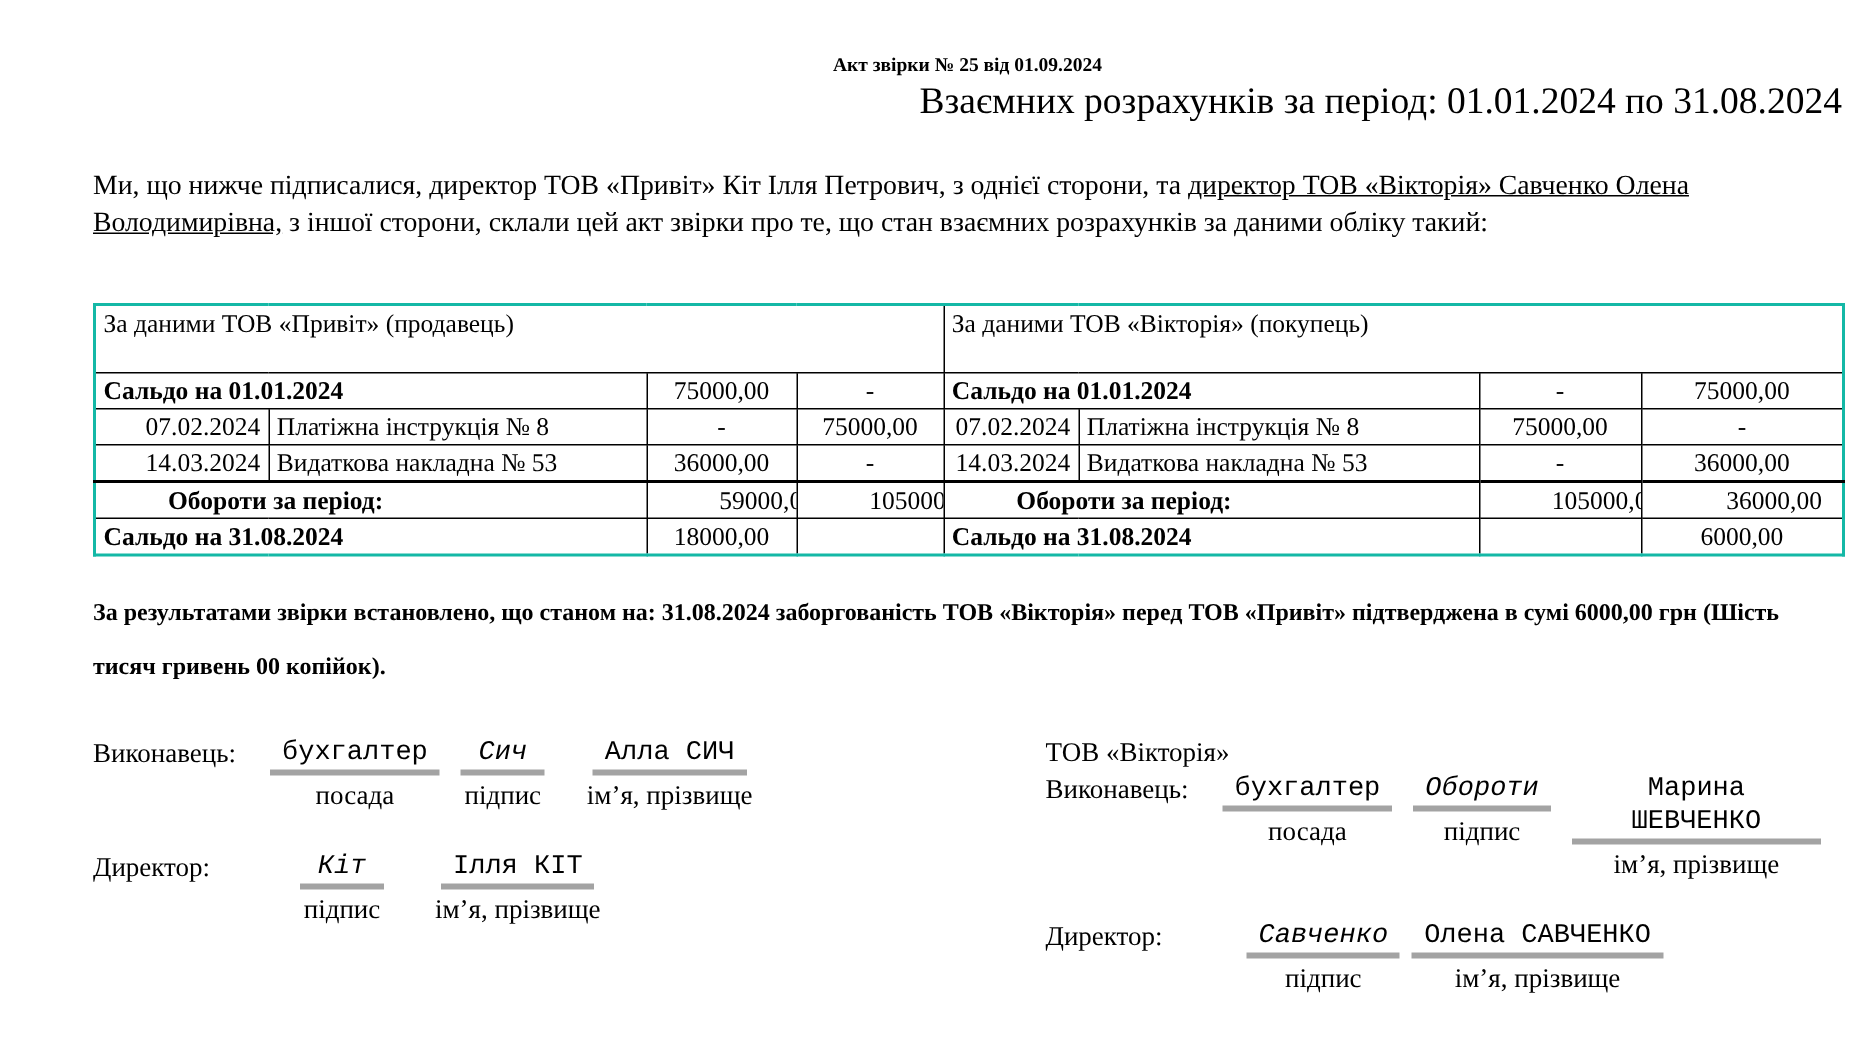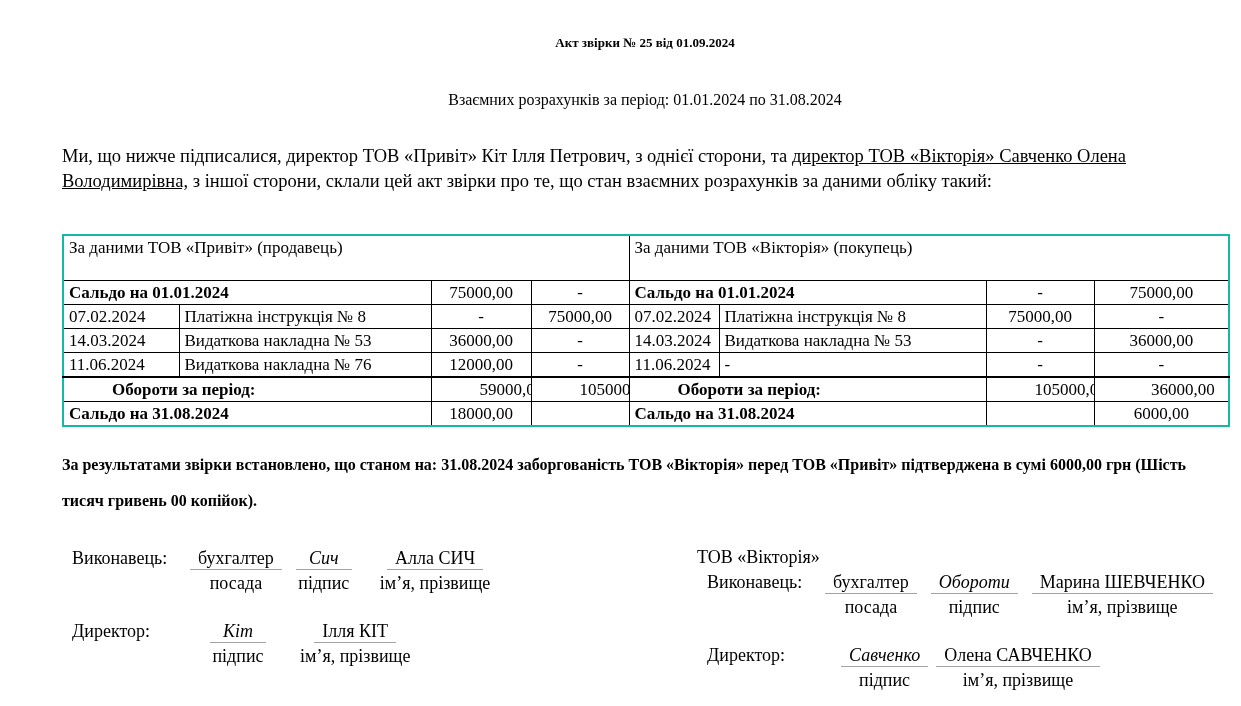--- a/index.html
+++ b/index.html
@@ -9,21 +9,21 @@
     color: #000;
     overflow: hidden;
   }
   .page { padding: 30px 13px 0 62px; width: 1166px; }
 
   .doc-title {
     text-align: center; font-weight: bold;
     font-size: 13px; line-height: 25px;
   }
   .doc-subtitle {
-    text-align: center; font-size: 16px; line-height: 25px; margin-top: 32px;
+    text-align: right; font-size: 25px; line-height: 25px;
   }
 
   .intro {
     margin: 32px 0 0 0;
     font-size: 18.5px; line-height: 25px;
   }
   .intro .u { text-decoration: underline; }
 
   table.recon {
     border-collapse: collapse; table-layout: fixed;
@@ -40,46 +40,46 @@
     vertical-align: top; height: 42px;
     font-size: 17.5px; padding-top: 4px;
     font-weight: normal; text-align: left;
   }
   .header-row th {
     font-weight: bold; text-align: center; vertical-align: middle;
     height: 46px; white-space: pre-line;
     border-bottom-width: 2px;
   }
   td.split, th.split { border-left-width: 2px; }
-  td.ctr { text-align: left; }
+  td.ctr { text-align: right; }
   td.num { text-align: center; }
   td.doc { text-align: left; padding-left: 8px; }
   td.lbl { font-weight: bold; padding-left: 6px; }
   tr.turnover-row td { border-top-width: 2px; padding-left: 48px; }
 
   .conclusion {
     margin: 20px 0 0 0;
     font-size: 16px; line-height: 36px; font-weight: bold;
   }
 
   .signatures { display: flex; margin-top: 26px; font-size: 18px; }
   .sig-block { line-height: 22px; }
   .sig-block.left { width: 635px; flex: none; }
   .sig-block.right { flex: 1; }
   .company { line-height: 24px; }
-  .sig-row { display: flex; align-items: flex-start; margin-top: 2px; margin-left: 10px; }
+  .sig-row { display: flex; align-items: flex-start; margin-top: 2px; }
   .sig-row.director { margin-top: 26px; }
   .sig-label { width: 118px; flex: none; }
   .sig-field {
     display: inline-flex; flex-direction: column; align-items: center;
     margin-right: 14px;
   }
   .fill {
-    display: inline-block; border-bottom: 1px solid #a3a3a3;
-    padding: 0 8px; text-align: center; min-width: 40px;
+    display: inline-block; border-bottom: 4px solid #a3a3a3;
+    padding: 0 8px; text-align: center; min-width: 40px; font-family: Liberation Mono, monospace;
   }
   .fill.script { font-style: italic; }
   .cap { display: block; padding-top: 2px; white-space: nowrap; }
   .gap-l { margin-left: 14px; }
   .dir-first-l { margin-left: 20px; margin-right: 34px; }
   .dir-first-r { margin-left: 16px; margin-right: 8px; }
 </style>
 </head>
 <body>
 
@@ -127,30 +127,20 @@
       <tr>
         <td class="ctr">14.03.2024</td>
         <td class="doc">Видаткова накладна № 53</td>
         <td class="num">36000,00</td>
         <td class="num">-</td>
         <td class="ctr split">14.03.2024</td>
         <td class="doc">Видаткова накладна № 53</td>
         <td class="num">-</td>
         <td class="num">36000,00</td>
       </tr>
-      <tr>
-        <td class="ctr">11.06.2024</td>
-        <td class="doc">Видаткова накладна № 76</td>
-        <td class="num">12000,00</td>
-        <td class="num">-</td>
-        <td class="ctr split">11.06.2024</td>
-        <td class="doc">-</td>
-        <td class="num">-</td>
-        <td class="num">-</td>
-      </tr>
       <tr class="turnover-row">
         <td colspan="2" class="lbl">Обороти за період:</td>
         <td class="num">59000,00</td>
         <td class="num">105000,00</td>
         <td colspan="2" class="lbl split">Обороти за період:</td>
         <td class="num">105000,00</td>
         <td class="num">36000,00</td>
       </tr>
       <tr>
         <td colspan="2" class="lbl">Сальдо на 31.08.2024</td>

